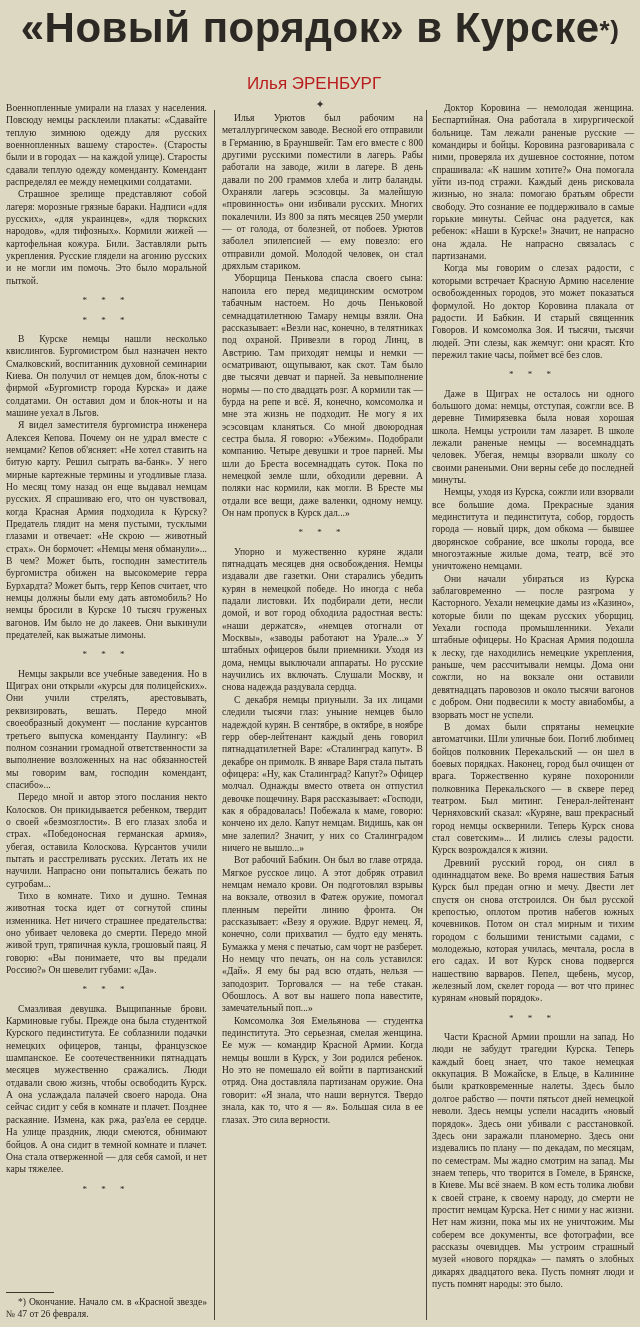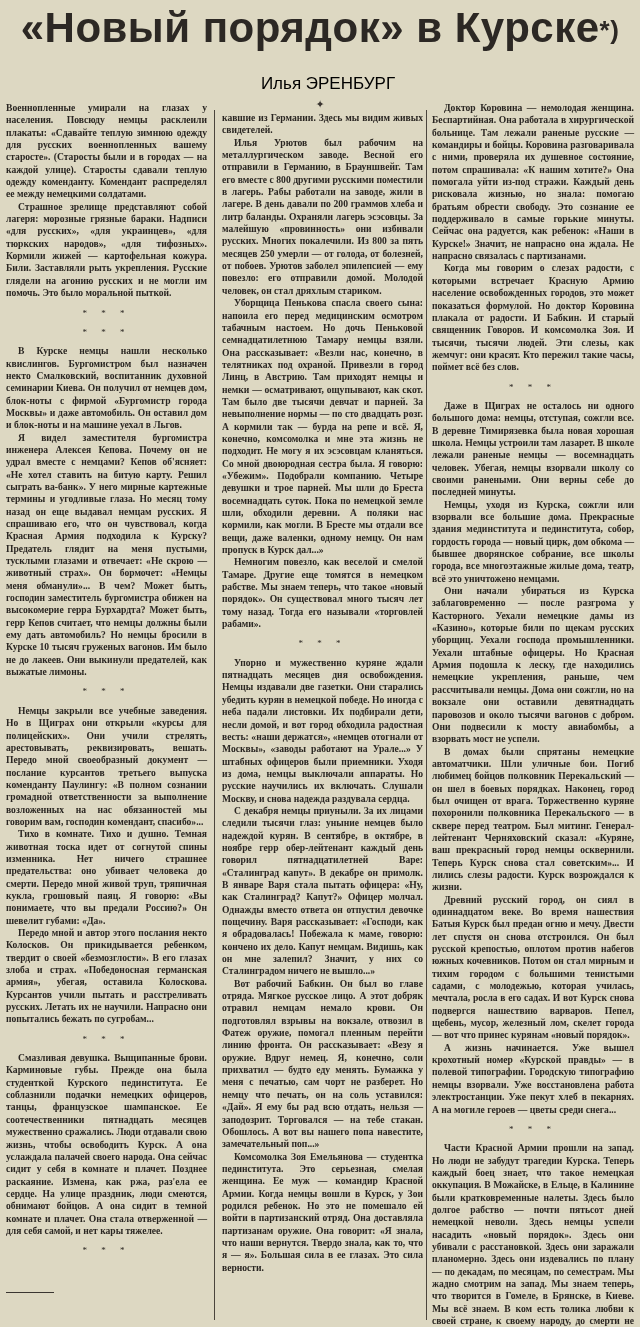--- a/index.html
+++ b/index.html
@@ -11,34 +11,34 @@
     }
     .page { position: relative; width: 640px; height: 1327px; }
     .headline {
       position: absolute; left: 0; top: 4px; width: 640px; text-align: center;
       font-family: "Liberation Sans", "DejaVu Sans", sans-serif;
       font-weight: bold; font-size: 42px; letter-spacing: 0.5px; color: #2c2824;
       line-height: 48px;
     }
     .headline sup { font-size: 26px; vertical-align: top; position: relative; top: 2px; }
     .byline {
-      position: absolute; left: 224px; top: 74px; width: 208px; text-align: center;
+      position: absolute; left: 210px; top: 74px; width: 208px; text-align: center;
       font-family: "Liberation Sans", "DejaVu Sans", sans-serif;
-      font-size: 17px; color: #000000;
+      font-size: 17px; color: #b91c1c;
     }
     .ornament {
       position: absolute; left: 216px; top: 60px; width: 208px; text-align: center;
       font-size: 11px; color: #3a3530;
     }
     .col {
       position: absolute; top: 0;
       font-size: 9.6px; line-height: 12.35px;
       text-align: justify; hyphens: manual;
     }
-    .col p { margin: 0; text-indent: 12px; font-weight: bold; }
+    .col p { margin: 0; text-indent: 12px; }
     .col p.noindent { text-indent: 0; }
     .stars { text-align: center; letter-spacing: 6px; font-size: 9px; margin: 7px 0 7px; }
     .c1 { left: 6px; top: 102px; width: 201px; }
     .c2 { left: 222px; top: 112px; width: 201px; }
     .c3 { left: 432px; top: 102px; width: 202px; }
     .rule-v {
       position: absolute; width: 1px; background: #4a443c;
     }
     .r1 { left: 214px; top: 110px; height: 1210px; }
     .r2 { left: 426px; top: 110px; height: 1210px; }
@@ -62,49 +62,47 @@
   <div class="ornament" style="top:98px">✦</div>
 
   <div class="rule-v r1"></div>
   <div class="rule-v r2"></div>
 
   <div class="col c1" id="col-c1">
       <p class="noindent">Военнопленные умирали на глазах у населения. Повсюду немцы расклеили плакаты: «Сдавайте теплую зимнюю одежду для русских военнопленных вашему старосте». (Старосты были и в городах — на каждой улице). Старосты сдавали теплую одежду коменданту. Комендант распределял ее между немецкими солдатами.</p>
       <p>Страшное зрелище представляют собой лагеря: морозные грязные бараки. Надписи «для русских», «для украинцев», «для тюркских народов», «для тифозных». Кормили жижей — картофельная кожура. Били. Заставляли рыть укрепления. Русские глядели на агонию русских и не могли им помочь. Это было моральной пыткой.</p>
       <div class="stars">* * *</div>
       <div class="stars">* * *</div>
-      <p>В Курске немцы нашли несколько квислингов. Бургомистром был назначен некто Смалковский, воспитанник духовной семинарии Киева. Он получил от немцев дом, блок-ноты с фирмой «Бургомистр города Москвы» и даже автомобиль. Он оставил дом и блок-ноты и на машине уехал в Льгов.</p>
+      <p>В Курске немцы нашли несколько квислингов. Бургомистром был назначен некто Смалковский, воспитанник духовной семинарии Киева. Он получил от немцев дом, блок-ноты с фирмой «Бургомистр города Курска» и даже солдатами. Он оставил дом и блок-ноты и на машине уехал в Льгов.</p>
       <p>Я видел заместителя бургомистра инженера Алексея Кепова. Почему он не удрал вместе с немцами? Кепов об'ясняет: «Не хотел ставить на битую карту. Решил сыграть ва-банк». У него мирные картежные термины и угодливые глаза. Но месяц тому назад он еще выдавал немцам русских. Я спрашиваю его, что он чувствовал, когда Красная Армия подходила к Курску? Предатель глядит на меня пустыми, тусклыми глазами и отвечает: «Не скрою — животный страх». Он бормочет: «Немцы меня обманули»... В чем? Может быть, господин заместитель бургомистра обижен на высокомерие герра Бурхардта? Может быть, герр Кепов считает, что немцы должны были ему дать автомобиль? Но немцы бросили в Курске 10 тысяч груженых вагонов. Им было не до лакеев. Они выкинули предателей, как выжатые лимоны.</p>
       <div class="stars">* * *</div>
       <p>Немцы закрыли все учебные заведения. Но в Щиграх они открыли «курсы для полицейских». Они учили стрелять, арестовывать, реквизировать, вешать. Передо мной своеобразный документ — послание курсантов третьего выпуска коменданту Паулингу: «В полном сознании громадной ответственности за выполнение возложенных на нас обязанностей мы говорим вам, господин комендант, спасибо»...</p>
+      <p>Передо мной и автор этого послания некто Колосков. Он прикидывается ребенком, твердит о своей «безмозглости». В его глазах злоба и страх. «Победоносная германская армия», убегая, оставила Колоскова. Курсантов учили пытать и расстреливать русских. Летать их не научили. Напрасно они попытались бежать по сугробам...</p>
       <p>Тихо в комнате. Тихо и душно. Темная животная тоска идет от согнутой спины изменника. Нет ничего страшнее предательства: оно убивает человека до смерти. Передо мной живой труп, тряпичная кукла, грошовый паяц. Я говорю: «Вы понимаете, что вы предали Россию?» Он шевелит губами: «Да».</p>
-      <p>Передо мной и автор этого послания некто Колосков. Он прикидывается ребенком, твердит о своей «безмозглости». В его глазах злоба и страх. «Победоносная германская армия», убегая, оставила Колоскова. Курсантов учили пытать и расстреливать русских. Летать их не научили. Напрасно они попытались бежать по сугробам...</p>
       <div class="stars">* * *</div>
       <p>Смазливая девушка. Выщипанные брови. Карминовые губы. Прежде она была студенткой Курского пединститута. Ее соблазнили подачки немецких офицеров, танцы, французское шампанское. Ее соотечественники пятнадцать месяцев мужественно сражались. Люди отдавали свою жизнь, чтобы освободить Курск. А она услаждала палачей своего народа. Она сейчас сидит у себя в комнате и плачет. Позднее раскаяние. Измена, как ржа, раз'ела ее сердце. На улице праздник, люди смеются, обнимают бойцов. А она сидит в темной комнате и плачет. Она стала отверженной — для себя самой, и нет кары тяжелее.</p>
       <div class="stars">* * *</div>
     </div>
   <div class="col c2" id="col-c2">
-      <p class="noindent">кавшие из Германии. Здесь мы видим живых свидетелей.</p>
       <p>Илья Урютов был рабочим на металлургическом заводе. Весной его отправили в Германию, в Брауншвейг. Там его вместе с 800 другими русскими поместили в лагерь. Рабы работали на заводе, жили в лагере. В день давали по 200 граммов хлеба и литр баланды. Охраняли лагерь эсэсовцы. За малейшую «провинность» они избивали русских. Многих покалечили. Из 800 за пять месяцев 250 умерли — от голода, от болезней, от побоев. Урютов заболел эпилепсией — ему повезло: его отправили домой. Молодой человек, он стал дряхлым стариком.</p>
       <p>Уборщица Пенькова спасла своего сына: напоила его перед медицинским осмотром табачным настоем. Но дочь Пеньковой семнадцатилетнюю Тамару немцы взяли. Она рассказывает: «Везли нас, конечно, в телятниках под охраной. Привезли в город Линц, в Австрию. Там приходят немцы и немки — осматривают, ощупывают, как скот. Там было две тысячи девчат и парней. За невыполнение нормы — по сто двадцать розг. А кормили так — бурда на репе и всё. Я, конечно, комсомолка и мне эта жизнь не подходит. Не могу я их эсэсовцам кланяться. Со мной двоюродная сестра была. Я говорю: «Убежим». Подобрали компанию. Четыре девушки и трое парней. Мы шли до Бреста восемнадцать суток. Пока по немецкой земле шли, обходили деревни. А поляки нас кормили, как могли. В Бресте мы отдали все вещи, даже валенки, одному немцу. Он нам пропуск в Курск дал...»</p>
-      <p>Немногим повезло, как веселой и смелой Тамаре. Другие еще томятся в немецком рабстве. Мы знаем теперь, что такое «новый порядок». Он существовал много тысяч лет тому назад. Тогда его называли «торговлей рабами».</p>
       <div class="stars">* * *</div>
       <p>Упорно и мужественно куряне ждали пятнадцать месяцев дня освобождения. Немцы издавали две газетки. Они старались убедить курян в немецкой победе. Но иногда с неба падали листовки. Их подбирали дети, несли домой, и вот город обходила радостная весть: «наши держатся», «немцев отогнали от Москвы», «заводы работают на Урале...» У штабных офицеров были приемники. Уходя из дома, немцы выключали аппараты. Но русские научились их включать. Слушали Москву, и снова надежда раздувала сердца.</p>
       <p>С декабря немцы приуныли. За их лицами следили тысячи глаз: уныние немцев было надеждой курян. В сентябре, в октябре, в ноябре герр обер-лейтенант каждый день говорил пятнадцатилетней Варе: «Сталинград капут». В декабре он примолк. В январе Варя стала пытать офицера: «Ну, как Сталинград? Капут?» Офицер молчал. Однажды вместо ответа он отпустил девочке пощечину. Варя рассказывает: «Господи, как я обрадовалась! Побежала к маме, говорю: кончено их дело. Капут немцам. Видишь, как он мне залепил? Значит, у них со Сталинградом ничего не вышло...»</p>
       <p>Вот рабочий Бабкин. Он был во главе отряда. Мягкое русское лицо. А этот добряк отравил немцам немало крови. Он подготовлял взрывы на вокзале, отвозил в Фатеж оружие, помогал пленным перейти линию фронта. Он рассказывает: «Везу я оружие. Вдруг немец. Я, конечно, соли прихватил — будто еду менять. Бумажка у меня с печатью, сам чорт не разберет. Но немцу что печать, он на соль уставился: «Дай». Я ему бы рад всю отдать, нельзя — заподозрит. Торговался — на тебе стакан. Обошлось. А вот вы нашего попа навестите, замечательный поп...»</p>
       <p>Комсомолка Зоя Емельянова — студентка пединститута. Это серьезная, смелая женщина. Ее муж — командир Красной Армии. Когда немцы вошли в Курск, у Зои родился ребенок. Но это не помешало ей войти в партизанский отряд. Она доставляла партизанам оружие. Она говорит: «Я знала, что наши вернутся. Твердо знала, как то, что я — я». Большая сила в ее глазах. Это сила верности.</p>
     </div>
   <div class="col c3" id="col-c3">
       <p>Доктор Коровина — немолодая женщина. Беспартийная. Она работала в хирургической больнице. Там лежали раненые русские — командиры и бойцы. Коровина разговаривала с ними, проверяла их душевное состояние, потом спрашивала: «К нашим хотите?» Она помогала уйти из-под стражи. Каждый день рисковала жизнью, но знала: помогаю братьям обрести свободу. Это сознание ее поддерживало в самые горькие минуты. Сейчас она радуется, как ребенок: «Наши в Курске!» Значит, не напрасно она ждала. Не напрасно связалась с партизанами.</p>
       <p>Когда мы говорим о слезах радости, с которыми встречает Красную Армию население освобожденных городов, это может показаться формулой. Но доктор Коровина плакала от радости. И Бабкин. И старый священник Говоров. И комсомолка Зоя. И тысячи, тысячи людей. Эти слезы, как жемчуг: они красят. Кто пережил такие часы, поймет всё без слов.</p>
       <div class="stars">* * *</div>
       <p>Даже в Щиграх не осталось ни одного большого дома: немцы, отступая, сожгли все. В деревне Тимирязевка была новая хорошая школа. Немцы устроили там лазарет. В школе лежали раненые немцы — восемнадцать человек. Убегая, немцы взорвали школу со своими ранеными. Они верны себе до последней минуты.</p>
       <p>Немцы, уходя из Курска, сожгли или взорвали все большие дома. Прекрасные здания мединститута и пединститута, собор, гордость города — новый цирк, дом обкома — бывшее дворянское собрание, все школы города, все многоэтажные жилые дома, театр, всё это уничтожено немцами.</p>
       <p>Они начали убираться из Курска заблаговременно — после разгрома у Касторного. Уехали немецкие дамы из «Казино», которые били по щекам русских уборщиц. Уехали господа промышленники. Уехали штабные офицеры. Но Красная Армия подошла к леску, где находились немецкие укрепления, раньше, чем рассчитывали немцы. Дома они сожгли, но на вокзале они оставили девятнадцать паровозов и около тысячи вагонов с добром. Они подвесили к мосту авиабомбы, а взорвать мост не успели.</p>
       <p>В домах были спрятаны немецкие автоматчики. Шли уличные бои. Погиб любимец бойцов полковник Перекальский — он шел в боевых порядках. Наконец, город был очищен от врага. Торжественно куряне похоронили полковника Перекальского — в сквере перед театром. Был митинг. Генерал-лейтенант Черняховский сказал: «Куряне, ваш прекрасный город немцы осквернили. Теперь Курск снова стал советским»... И лились слезы радости. Курск возрождался к жизни.</p>
       <p>Древний русский город, он сиял в одиннадцатом веке. Во время нашествия Батыя Курск был предан огню и мечу. Двести лет спустя он снова отстроился. Он был русской крепостью, оплотом против набегов южных кочевников. Потом он стал мирным и тихим городом с большими тенистыми садами, с молодежью, которая училась, мечтала, росла в его садах. И вот Курск снова подвергся нашествию варваров. Пепел, щебень, мусор, железный лом, скелет города — вот что принес курянам «новый порядок».</p>
-      <p>А жизнь начинается. Уже вышел крохотный номер «Курской правды» — в полевой типографии. Городскую типографию немцы взорвали. Уже восстановлена работа электростанции. Уже пекут хлеб в пекарнях. А на могиле героев — цветы среди снега...</p>
       <div class="stars">* * *</div>
       <p>Части Красной Армии прошли на запад. Но люди не забудут трагедии Курска. Теперь каждый боец знает, что такое немецкая оккупация. В Можайске, в Ельце, в Калинине были кратковременные налеты. Здесь было долгое рабство — почти пятьсот дней немецкой неволи. Здесь немцы успели насадить «новый порядок». Здесь они убивали с расстановкой. Здесь они заражали планомерно. Здесь они издевались по плану — по декадам, по месяцам, по семестрам. Мы жадно смотрим на запад. Мы знаем теперь, что творится в Гомеле, в Брянске, в Киеве. Мы всё знаем. В ком есть толика любви к своей стране, к своему народу, до смерти не простит немцам Курска. Нет с ними у нас жизни. Нет нам жизни, пока мы их не уничтожим. Мы соберем все документы, все фотографии, все рассказы очевидцев. Мы устроим страшный музей «нового порядка» — память о злобных дикарях двадцатого века. Пусть помнят люди и пусть помнят народы: это было.</p>
     </div>
 
   <div class="footnote-rule"></div>
+  <div class="footnote">*) Окончание. Начало см. в «Красной звезде» № 47 от 26 февраля.</div>
 </div>
 
 </body></html>

